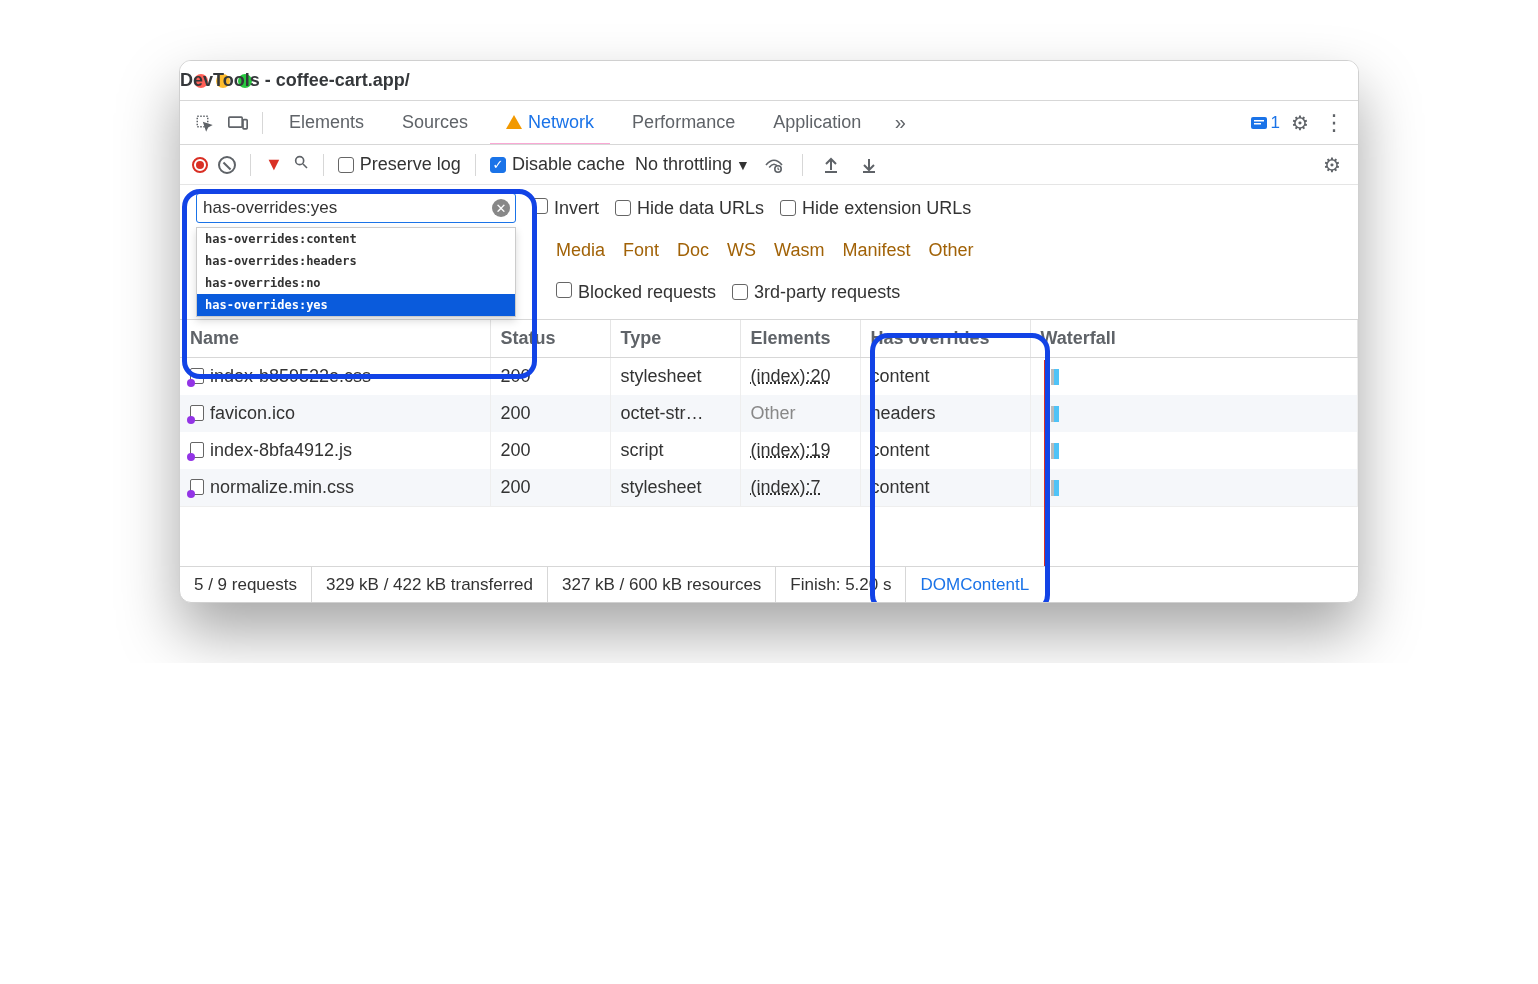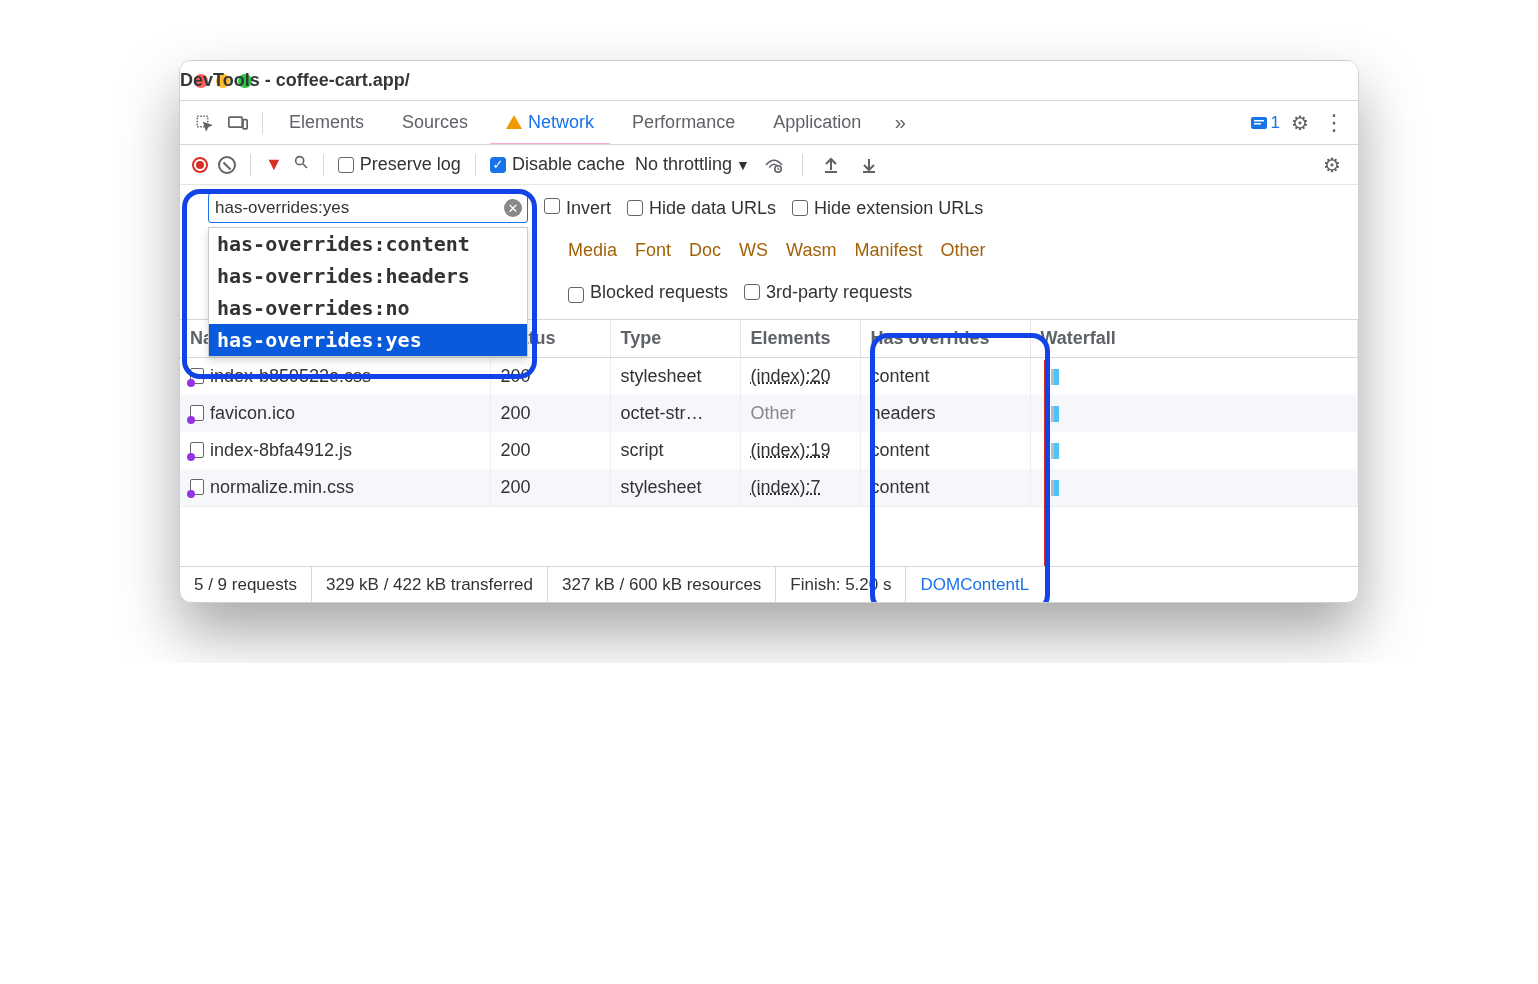--- a/index.html
+++ b/index.html
@@ -99,21 +99,21 @@
   .funnel { color:#d93025; font-size:18px;}
   .search-ico { font-size:18px; color:#5f6368; }
   .cb { width:16px; height:16px; border:1.5px solid #666; border-radius:3px; display:inline-flex; align-items:center; justify-content:center; flex:none;}
   .cb.checked { background:#1a73e8; border-color:#1a73e8;}
   .cb.checked::after { content:"✓"; color:#fff; font-size:13px; line-height:1;}
   .sel { display:flex; align-items:center; gap:4px;}
   .chevd { font-size:14px; color:#333;}
   .wifi, .upl, .dnl, .wifigear { font-size:18px; color:#5f6368;}
   
   .filter-panel {
-    padding:6px 12px 10px 28px;
+    padding:6px 12px 10px 16px;
     border-bottom:1px solid #d7d7d7;
     position:relative;
     font-size:18px;
     color:#333;
   }
   .filter-row { display:flex; align-items:center; gap:16px; flex-wrap:wrap; min-height:34px;}
   .filter-input-wrap {
     position:relative;
     width:320px;
   }
@@ -131,21 +131,21 @@
     width:18px;height:18px;border-radius:50%;background:#888;color:#fff;
     font-size:13px;display:flex;align-items:center;justify-content:center;
   }
   .suggest {
     position:absolute;
     top:34px; left:0; width:320px;
     background:#fff;
     border:1px solid #ccc;
     box-shadow:0 4px 8px rgba(0,0,0,0.15);
     font-family: Menlo, Consolas, monospace;
-    font-size:20px;
+    font-size:12px;
     z-index:10;
   }
   .suggest div { padding:4px 8px; }
   .suggest div b { font-weight:700; }
   .suggest .sel-item { background:#0a5bdc; color:#fff; }
   .chiprow { display:flex; gap:18px; flex-wrap:wrap; color:#5f6368; }
   .chip { color:#a16207; }
   
   .hl {
     position:absolute;
@@ -348,21 +348,21 @@
     <div class="filter-row chiprow" style="margin-top:8px; padding-left:360px;">
       <span class="chip">Media</span>
       <span class="chip">Font</span>
       <span class="chip">Doc</span>
       <span class="chip">WS</span>
       <span class="chip">Wasm</span>
       <span class="chip">Manifest</span>
       <span class="chip">Other</span>
     </div>
     <div class="filter-row" style="margin-top:8px; padding-left:360px;">
-      <span style="display:flex;align-items:flex-end;gap:6px">
+      <span style="display:flex;align-items:flex-start;gap:6px">
         <span class="cb"></span>
         <span>Blocked requests</span>
       </span>
       <span style="display:flex;align-items:center;gap:6px">
         <span class="cb"></span>
         <span>3rd-party requests</span>
       </span>
     </div>
   </div>
 

